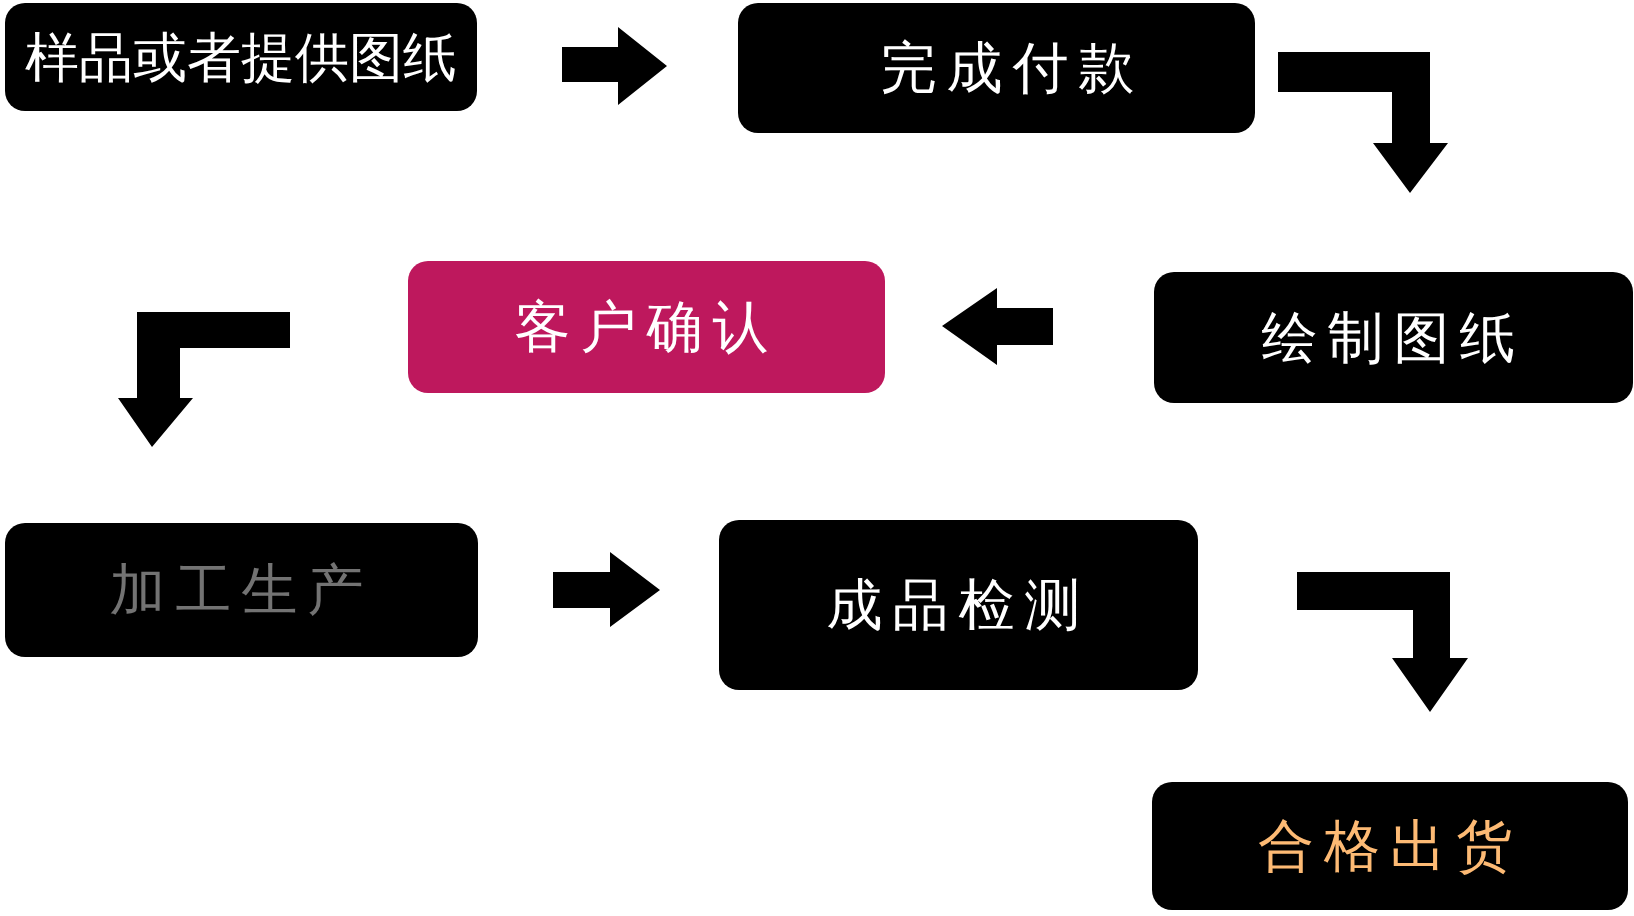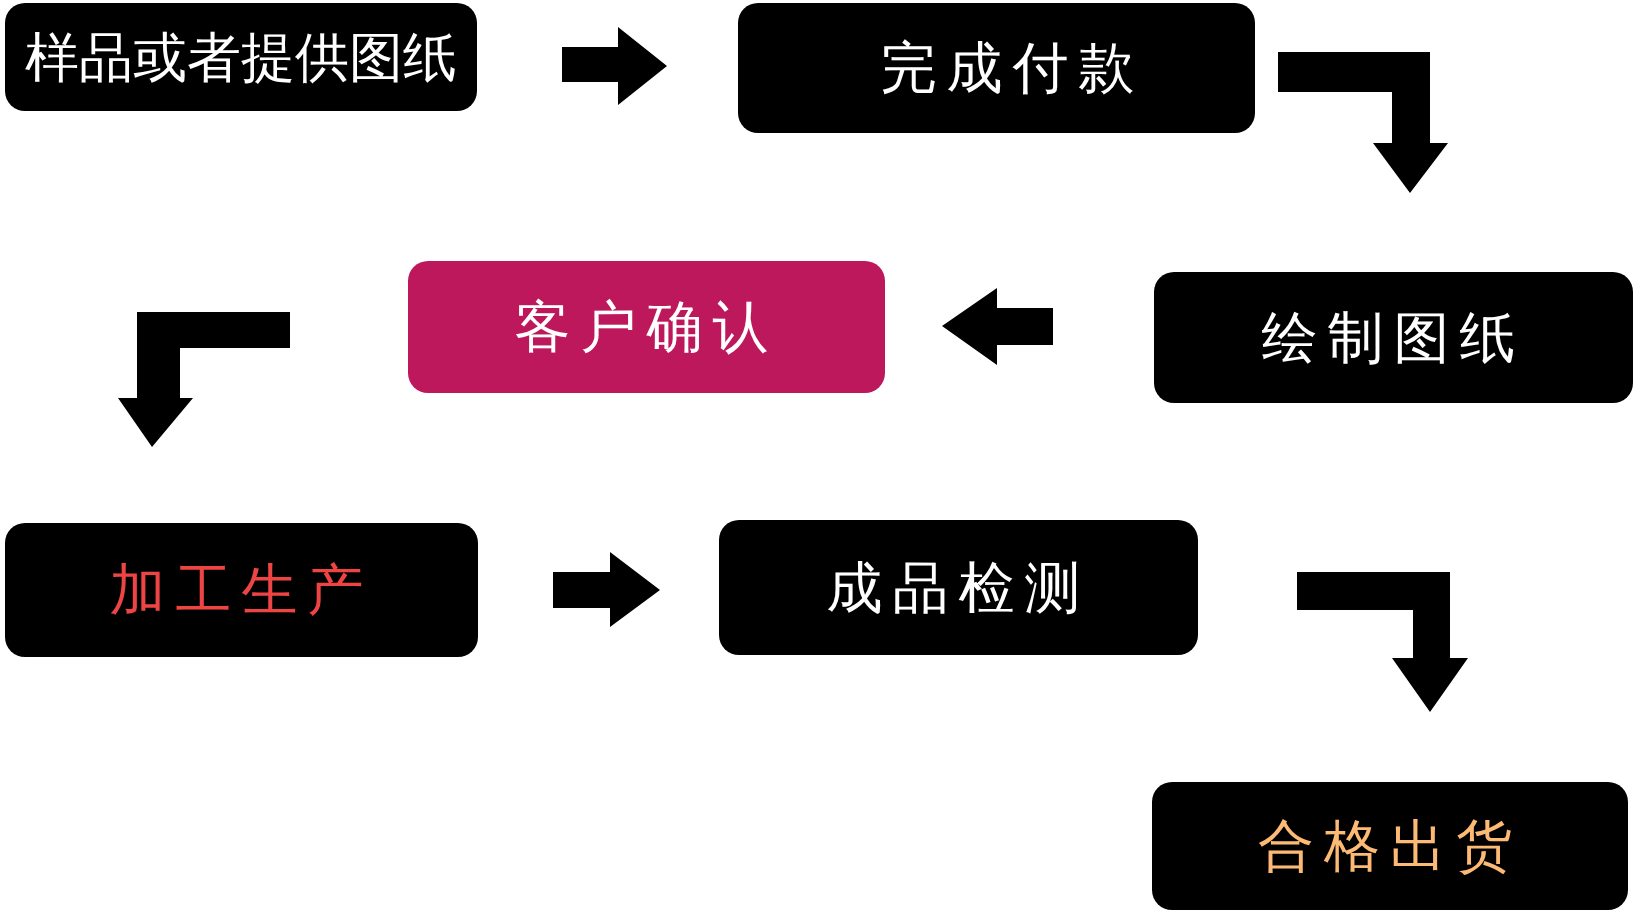--- a/index.html
+++ b/index.html
@@ -28,21 +28,21 @@
     letter-spacing: 10px;
     white-space: nowrap;
     line-height: 1;
   }
   
   .n1 { left: 5px;    top: 3px;   width: 472px; height: 108px; font-size: 54px; letter-spacing: 0; }
   .n2 { left: 738px;  top: 3px;   width: 485px; height: 130px; }
   .n3 { left: 408px;  top: 261px; width: 477px; height: 132px; }
   .n4 { left: 1106px; top: 272px; width: 479px; height: 131px; margin-left: 48px; }
   .n5 { left: 5px;    top: 523px; width: 473px; height: 134px; }
-  .n6 { left: 719px;  top: 520px; width: 479px; height: 135px; }
+  .n6 { left: 719px;  top: 520px; width: 479px; height: 170px; }
   .n7 { left: 1152px; top: 782px; width: 476px; height: 128px; }
   .arrow {
     position: absolute;
     display: block;
   }
   .arrow polygon { fill: #000000; }
   .a1 { left: 562px;  top: 27px;  }
   .a2 { left: 1278px; top: 52px;  }
   .a3 { left: 942px;  top: 288px; }
   .a4 { left: 118px;  top: 312px; }
@@ -51,21 +51,21 @@
 </style>
 </head>
 <body style="background: rgb(255, 255, 255);">
 
 <div class="stage">
 
   <div class="node n1" style="background: rgb(0, 0, 0); color: rgb(255, 255, 255);">样品或者提供图纸</div>
   <div class="node n2" style="background: rgb(0, 0, 0); color: rgb(255, 255, 255); padding-left: 32px;">完成付款</div>
   <div class="node n3" style="background: #be185d; color: rgb(255, 255, 255);">客户确认</div>
   <div class="node n4" style="background: rgb(0, 0, 0); color: rgb(255, 255, 255);">绘制图纸</div>
-  <div class="node n5" style="background: rgb(0, 0, 0); color: #ef4444;">加工生产</div>
+  <div class="node n5" style="background: rgb(0, 0, 0); color: #737373;">加工生产</div>
   <div class="node n6" style="background: rgb(0, 0, 0); color: rgb(255, 255, 255);">成品检测</div>
   <div class="node n7" style="background: rgb(0, 0, 0); color: #fdba74;">合格出货</div>
 
   <svg class="arrow a1" width="105" height="78" viewBox="0 0 105 78">
     <polygon points="0,20 56,20 56,0 105,39 56,78 56,55 0,55" fill="#000000"></polygon>
   </svg>
 
   <svg class="arrow a2" width="170" height="141" viewBox="0 0 170 141">
     <polygon points="0,0 152,0 152,91 170,91 132,141 95,91 114,91 114,40 0,40" fill="#000000"></polygon>
   </svg>

